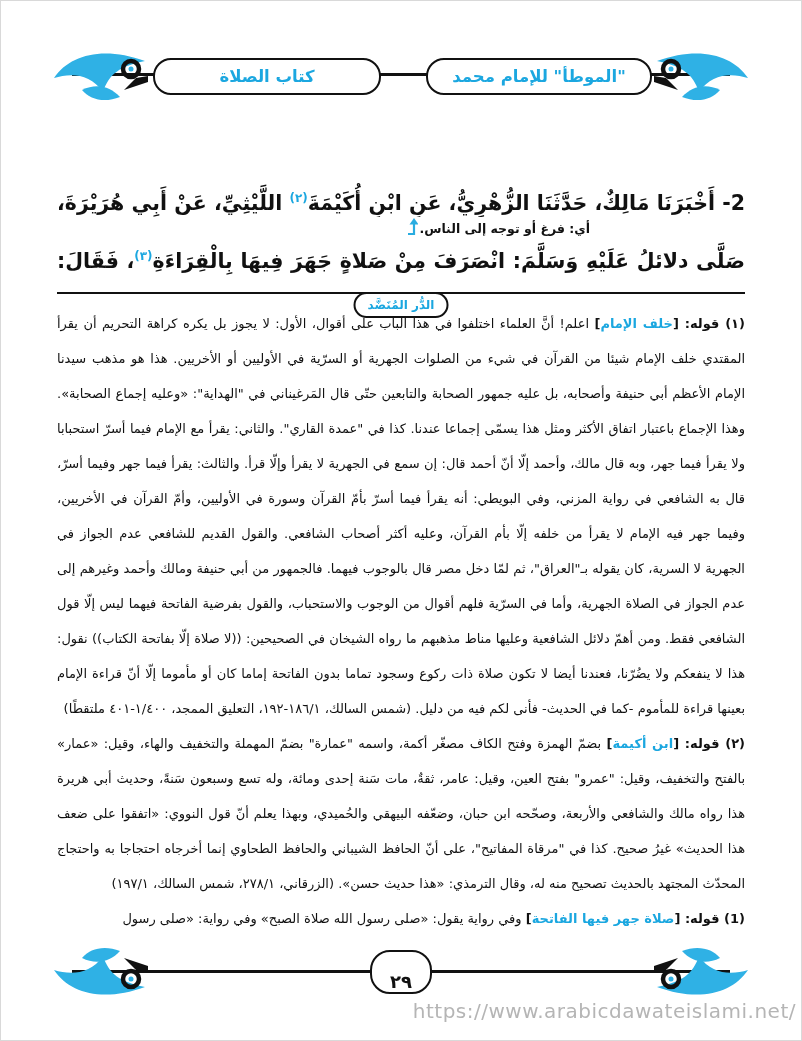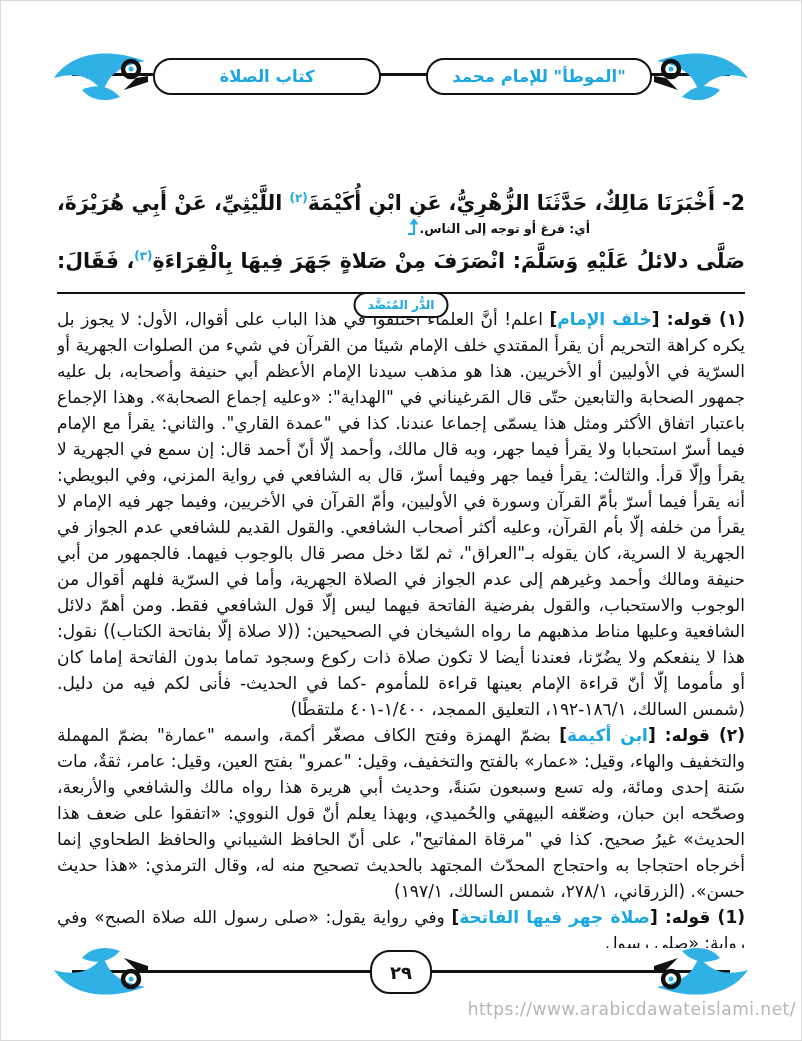--- a/index.html
+++ b/index.html
@@ -47,37 +47,37 @@
   .separator-rule{position:absolute;top:292px;left:57px;right:57px;height:2px;background:#111;}
   .separator-capsule{
     position:absolute;top:292px;left:50%;transform:translateX(-50%);
     background:#fff;border:2px solid #111;border-radius:13px;height:22px;
     display:flex;align-items:center;padding:0 12px;z-index:2;
     color:#1ba7e0;font-weight:bold;font-size:12px;white-space:nowrap;
   }
   
   .footnotes{
     position:absolute;top:306px;right:57px;left:57px;height:642px;overflow:hidden;
-    font-size:17px;line-height:26px;text-align:justify;color:#111;
+    font-size:13px;line-height:35px;text-align:justify;color:#111;
   }
   .footnote{margin:0;}
   .fn-num{font-weight:bold;}
   .fn-bracket{font-weight:bold;color:#111;}
   .fn-keyword{color:#1ba7e0;font-weight:bold;}
   
   .bottom-rule{position:absolute;top:970px;left:72px;right:72px;height:3px;background:#111;}
   .pagenum-capsule{
     position:absolute;top:950px;left:50%;transform:translateX(-50%);
     width:58px;height:40px;background:#fff;border:2.5px solid #111;border-radius:20px;
-    display:flex;align-items:center;justify-content:center;
+    display:flex;align-items:flex-end;justify-content:center;
     font-size:18px;font-weight:bold;color:#111;z-index:3;
   }
   .watermark{
     position:absolute;top:999px;right:6px;direction:ltr;
-    font-size:17px;color:#b5b5b5;letter-spacing:.5px;
+    font-size:20px;color:#b5b5b5;letter-spacing:.5px;
   }
 </style>
 </head>
 <body>
 
 <div class="page">
 
   <div class="header-rule"></div>
 
   <svg class="corner-orn orn-tl" width="96" height="58" viewBox="0 0 96 58">

